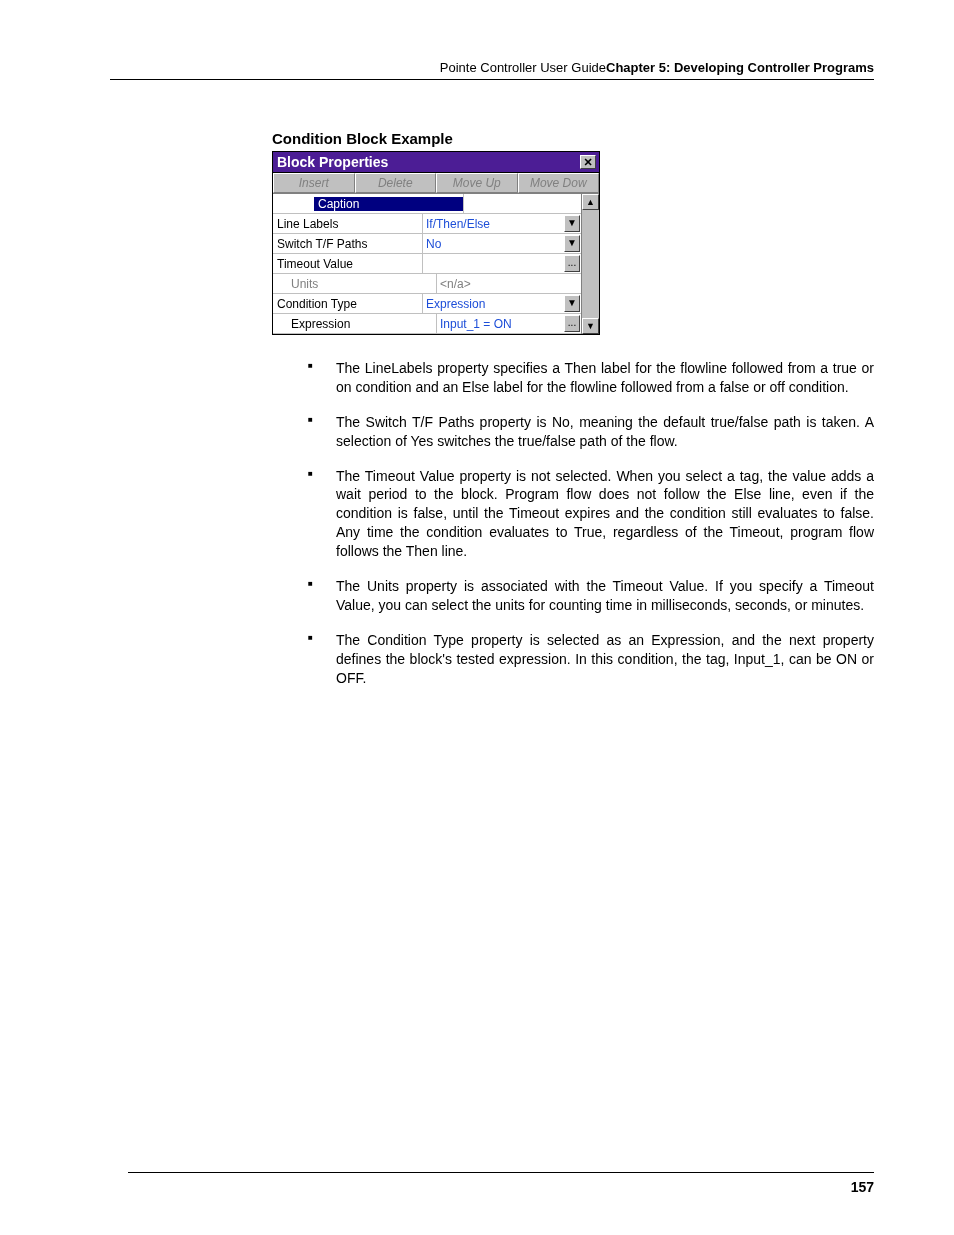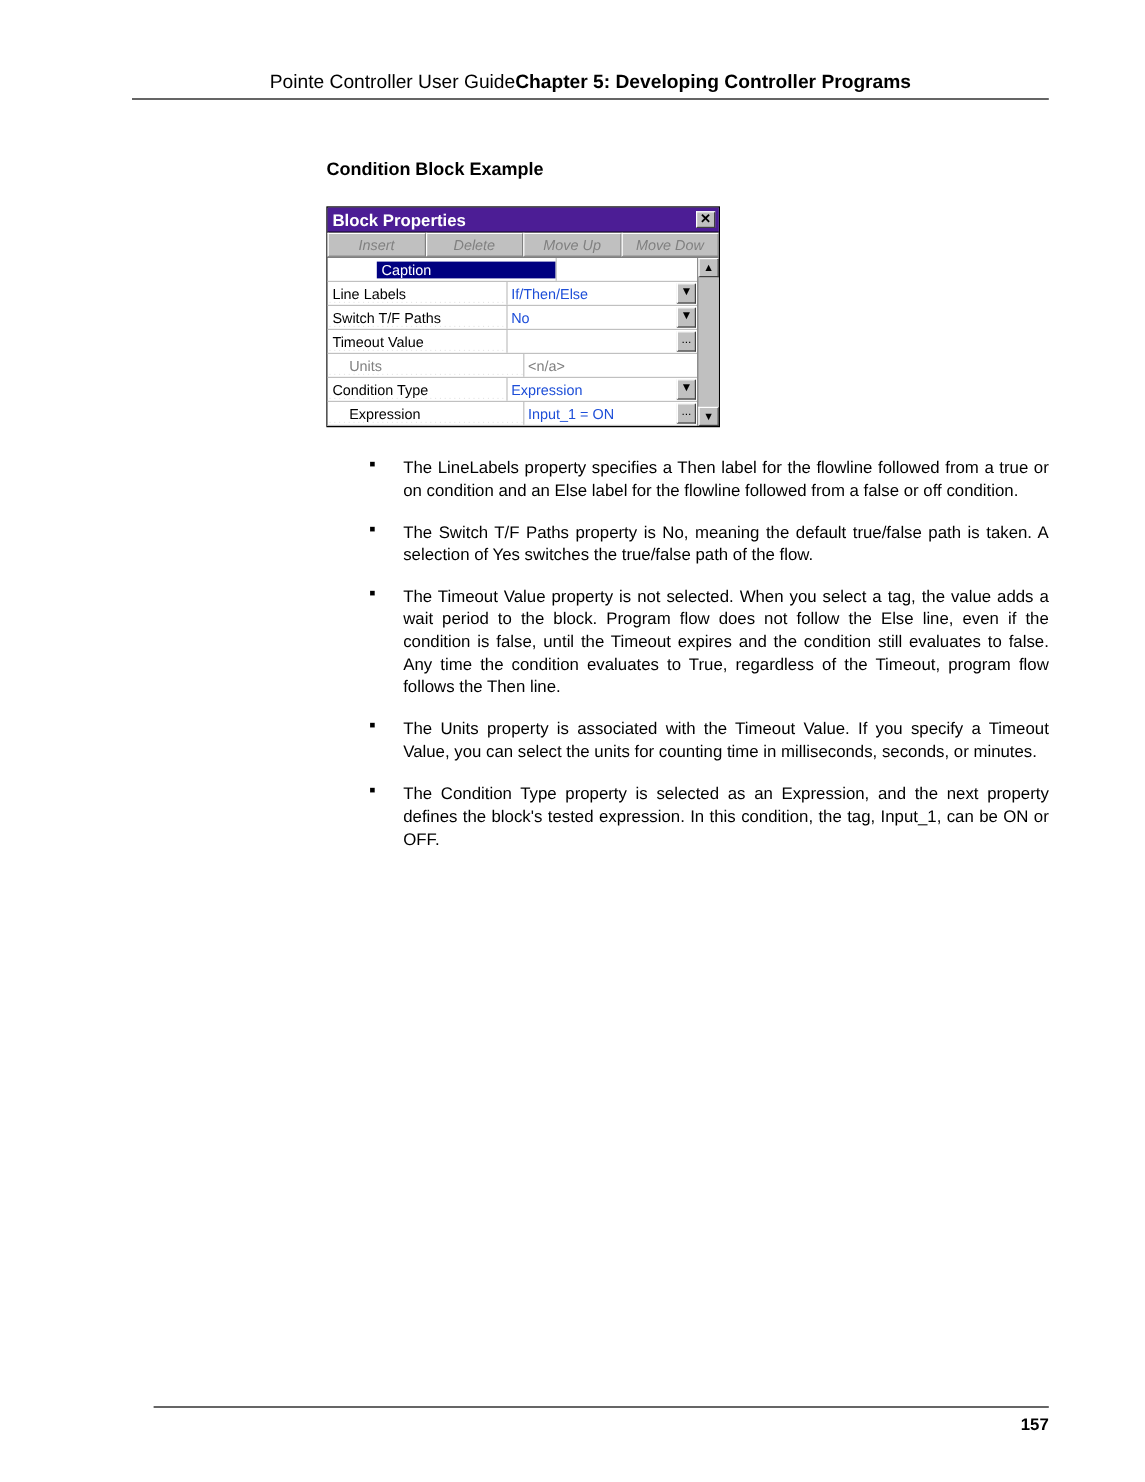--- a/index.html
+++ b/index.html
@@ -11,35 +11,35 @@
     width: 954px;
   }
   .page {
     padding: 60px 80px 40px 110px;
     box-sizing: border-box;
     min-height: 1235px;
     position: relative;
   }
   .header-row {
     display: flex;
-    justify-content: center;
-    font-size: 16px;
+    justify-content: flex-end;
+    font-size: 13px;
     padding-bottom: 4px;
     border-bottom: 1px solid #000;
   }
   .header-left { font-weight: normal; }
   .header-right { font-weight: bold; }
   .content {
     padding-left: 162px;
     padding-top: 50px;
   }
   .section-title {
     font-weight: bold;
     font-size: 15px;
-    margin-bottom: 22px;
+    margin-bottom: 4px;
   }
   
   .bp-window {
     width: 326px;
     border: 1px solid #000;
     font-family: "MS Sans Serif", Tahoma, sans-serif;
     font-size: 12px;
     background: #bfbfbf;
     margin-bottom: 24px;
   }

